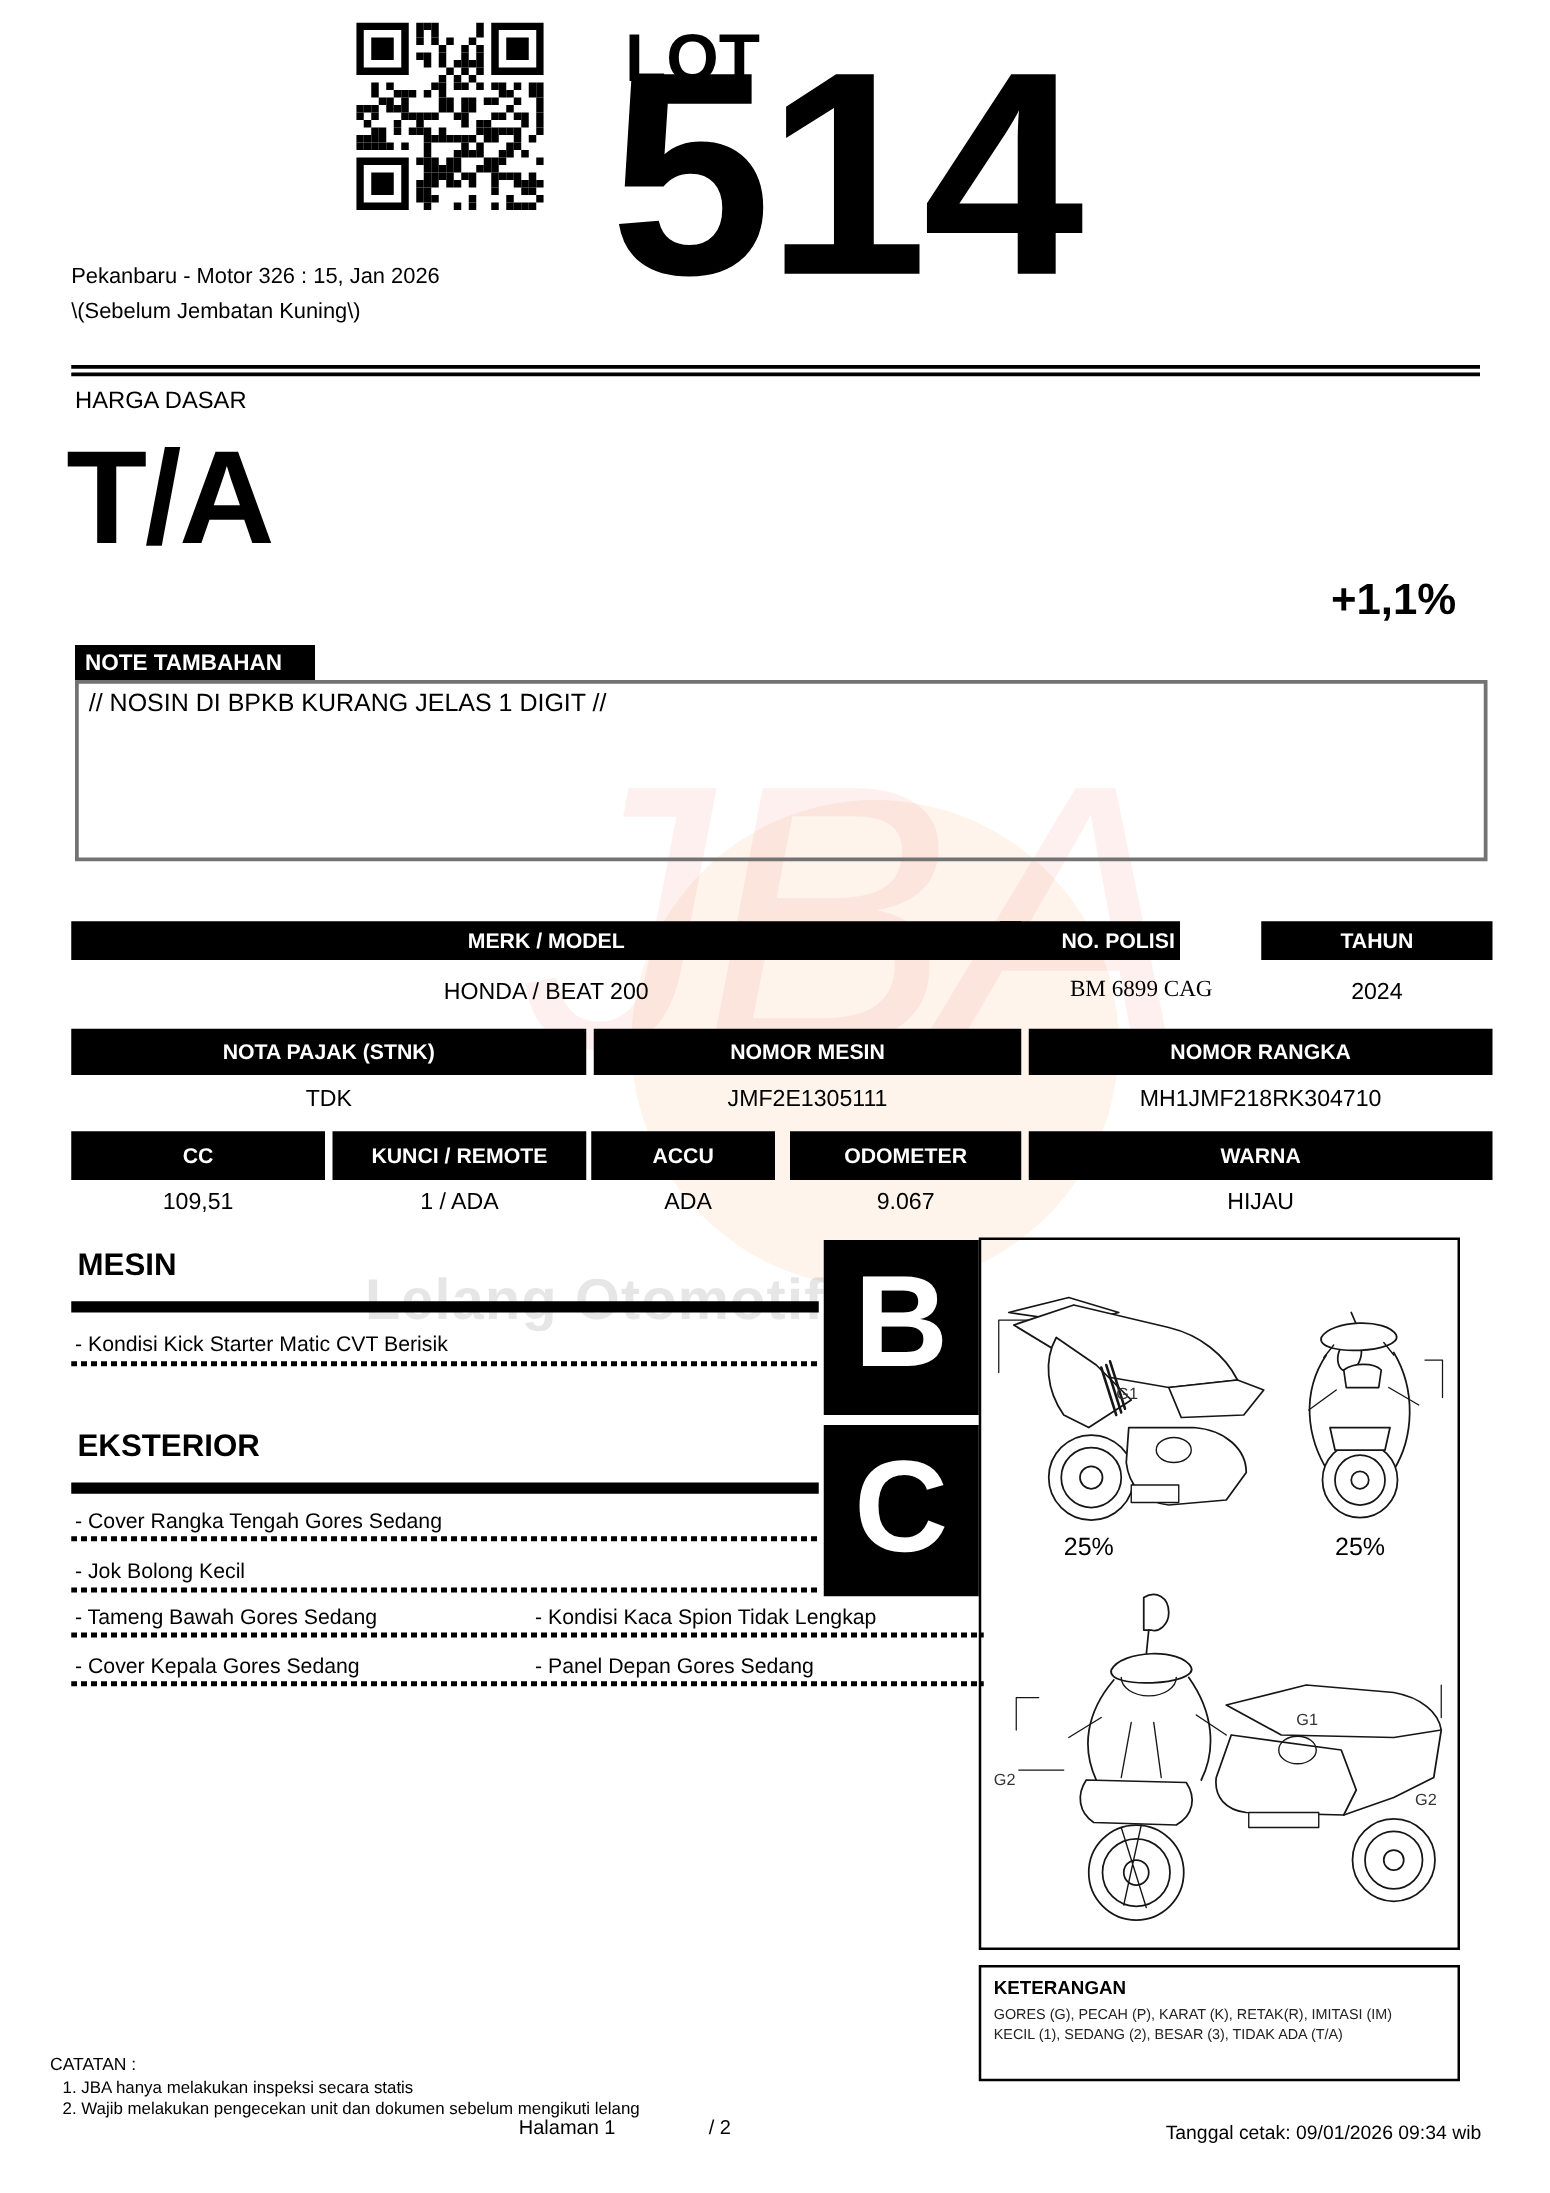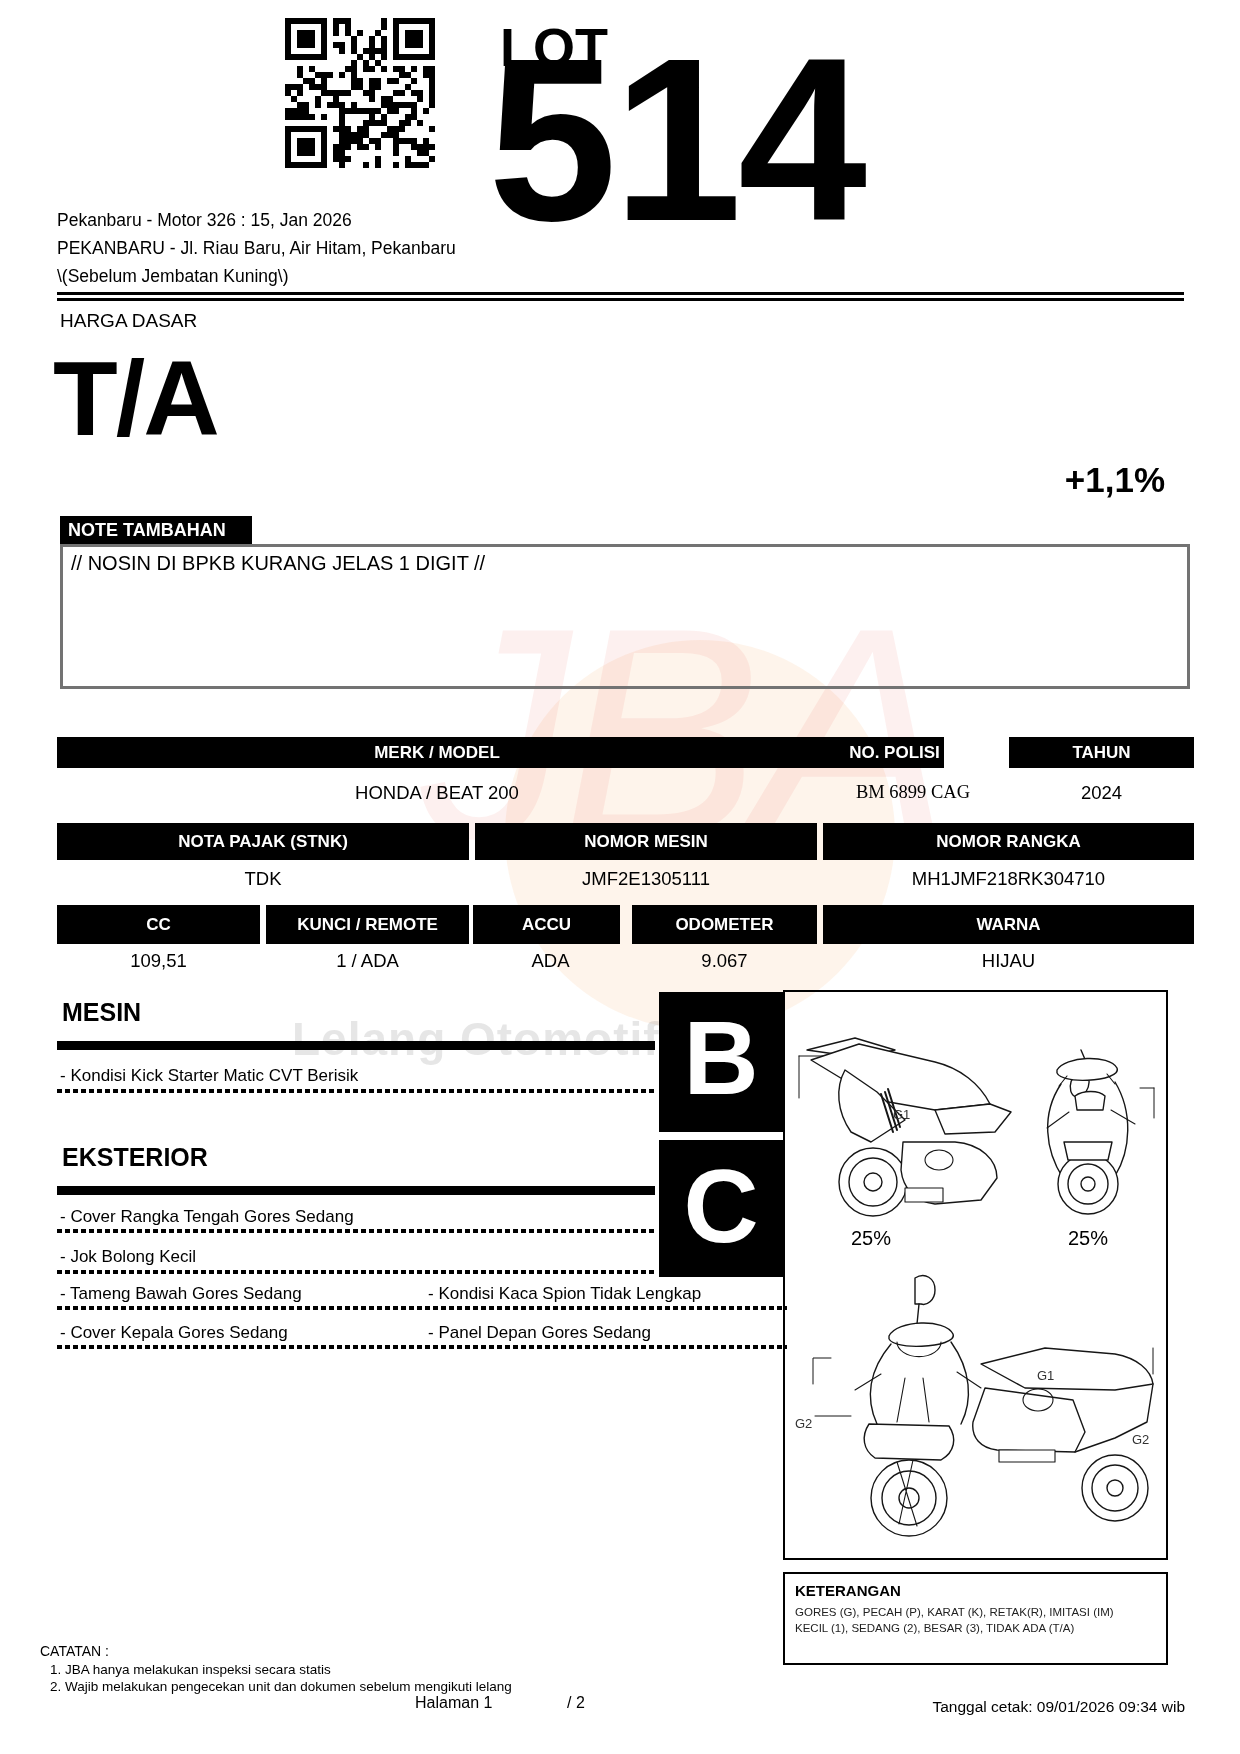--- a/index.html
+++ b/index.html
@@ -289,21 +289,20 @@
         <rect x="0" y="108" width="42" height="42" fill="#000"></rect>
         <rect x="6" y="114" width="30" height="30" fill="#fff"></rect>
         <rect x="12" y="120" width="18" height="18" fill="#000"></rect>
       </g>
     </svg>
 </div>
 <div class="abs lot-label z1">LOT</div>
 <div class="abs lot-number z1">514</div>
 <div class="abs hdr-lines z1">
   <div>Pekanbaru - Motor 326 : 15, Jan 2026</div>
-  <div>PEKANBARU - Jl. Riau Baru, Air Hitam, Pekanbaru</div>
   <div>\(Sebelum Jembatan Kuning\)</div>
 </div>
 <div class="abs dbl-rule z1"></div>
 
 <div class="abs harga-label z1">HARGA DASAR</div>
 <div class="abs harga-value z1">T/A</div>
 <div class="abs pct-change z1">+1,1%</div>
 
 <div class="abs note-tab z1">NOTE TAMBAHAN</div>
 <div class="abs note-box z1">

